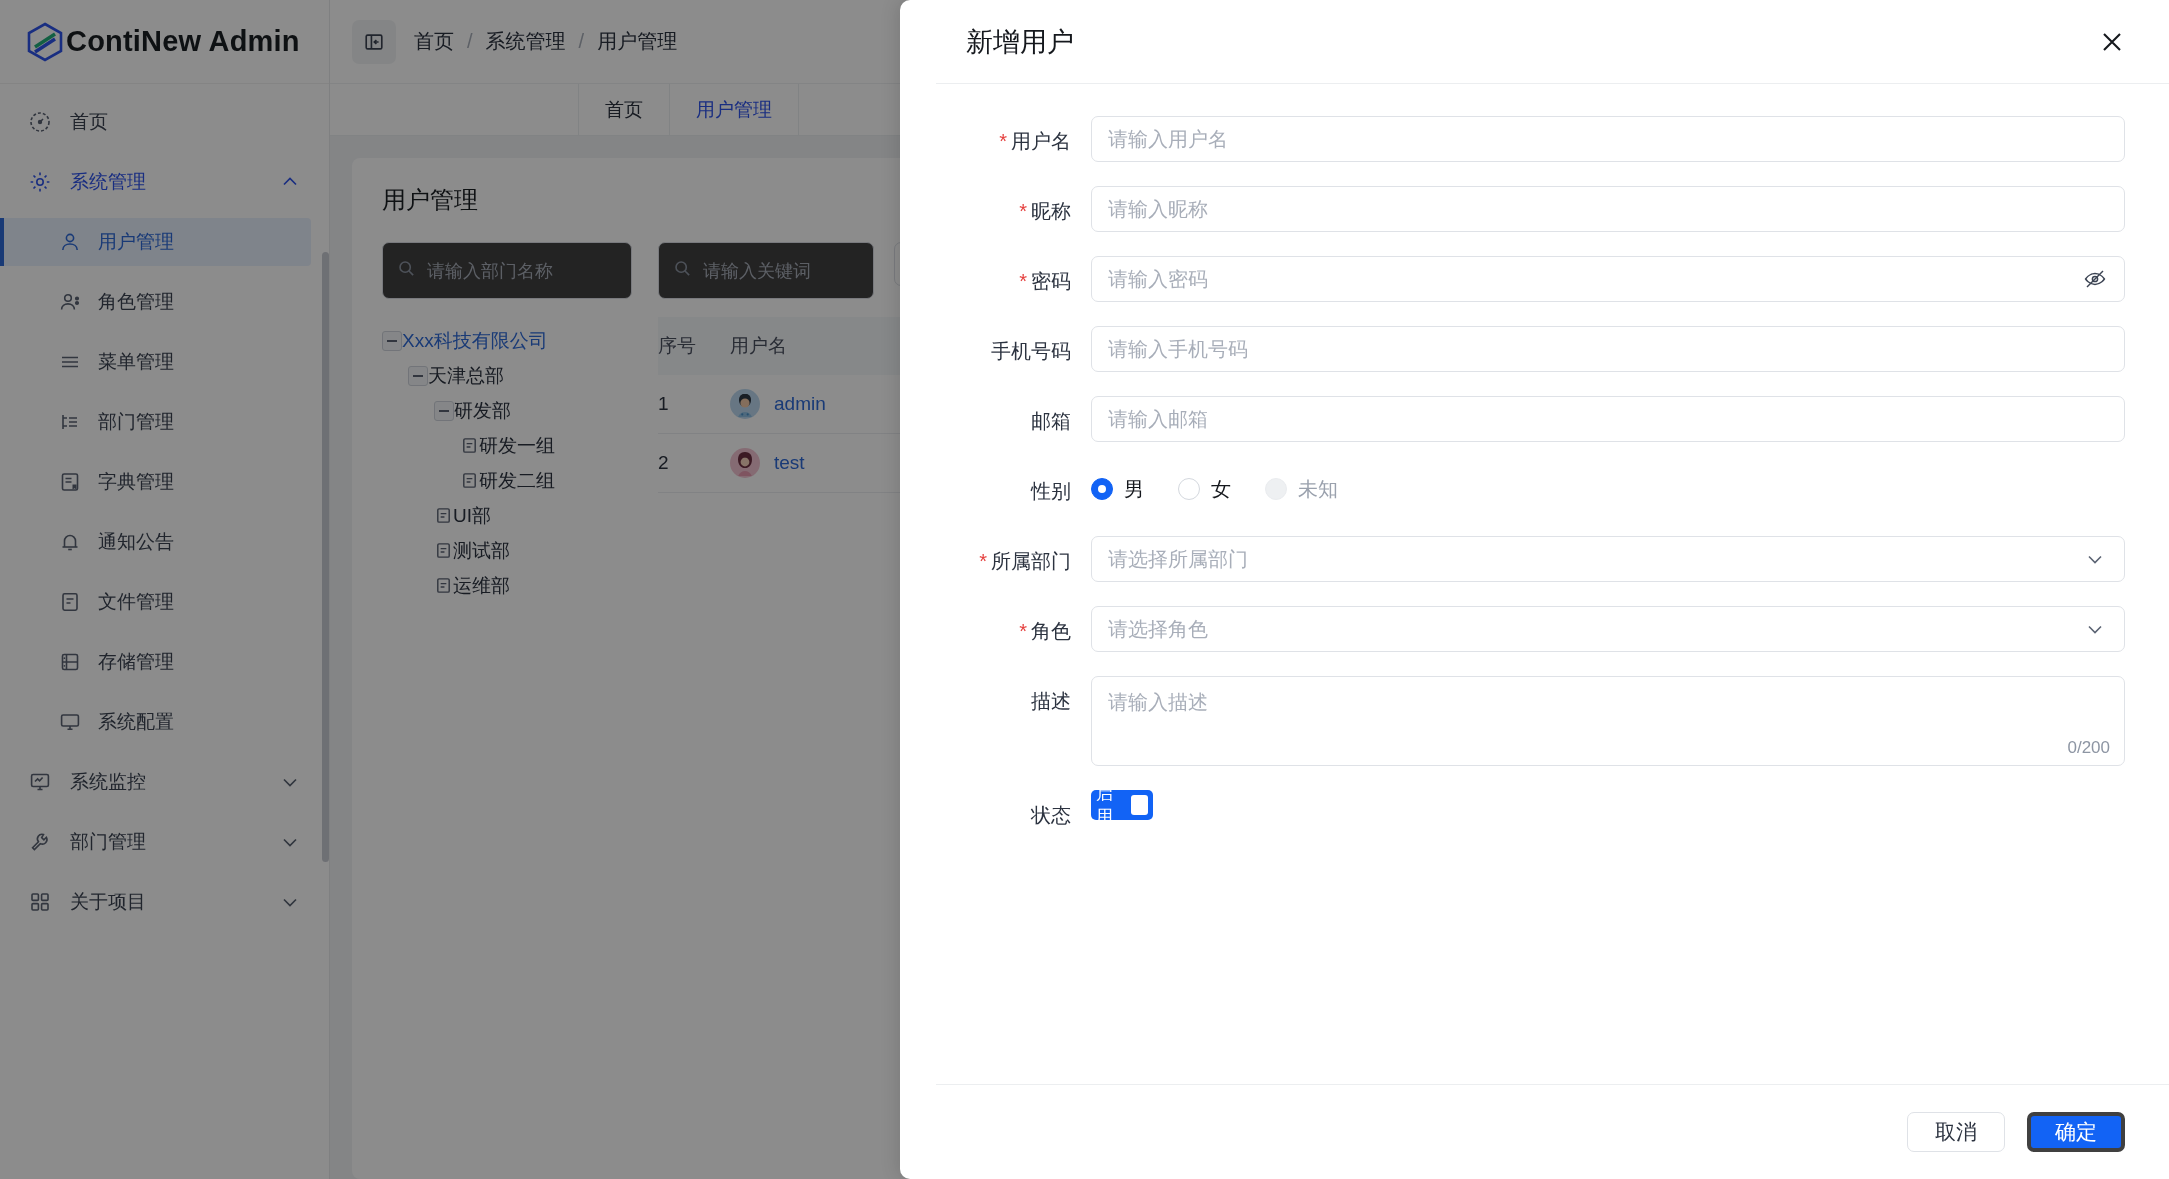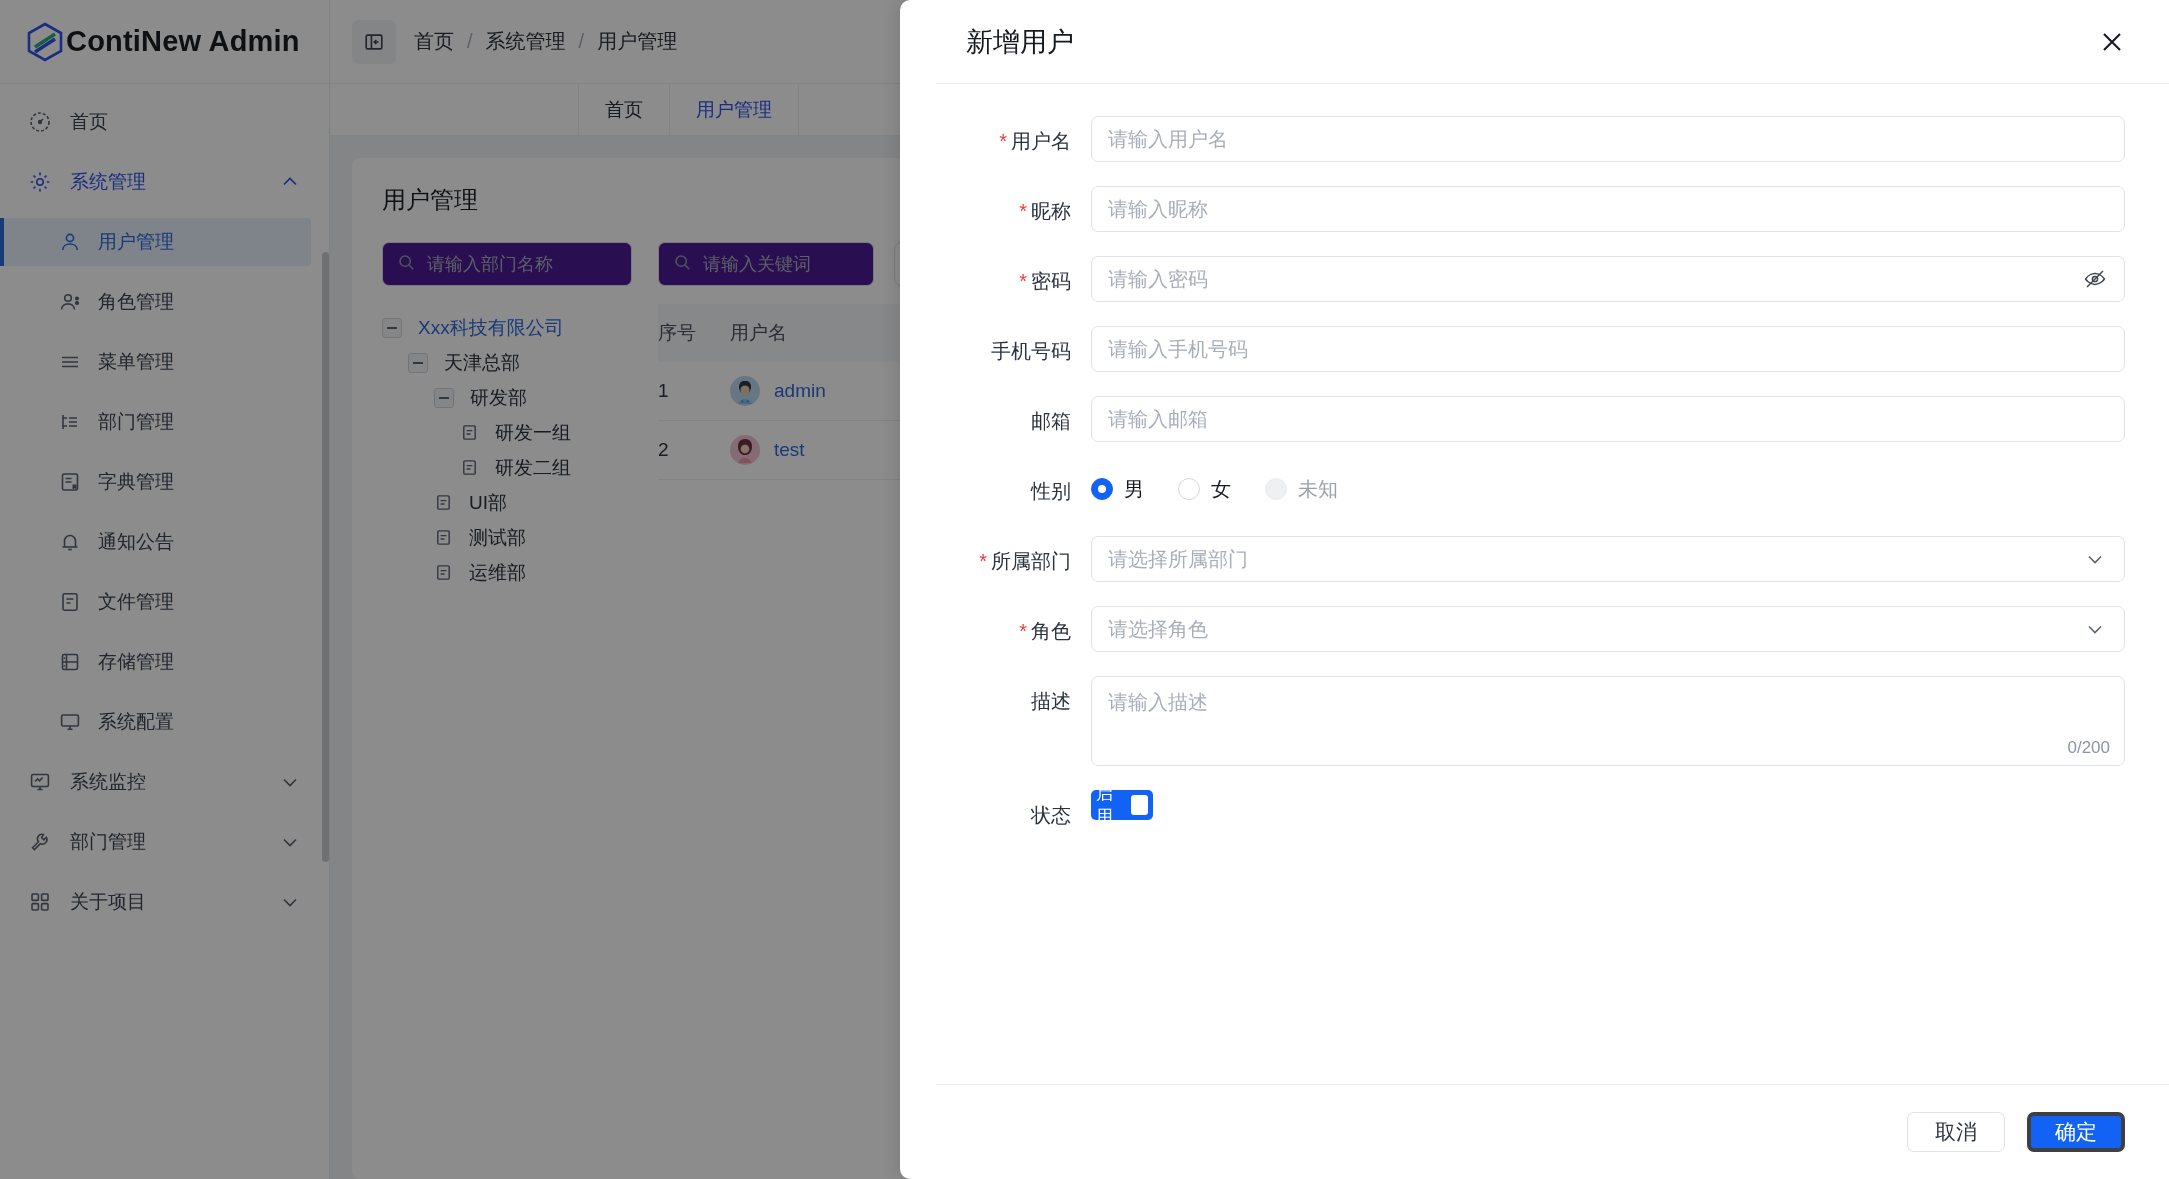--- a/index.html
+++ b/index.html
@@ -105,29 +105,29 @@
     background: #fff; border-radius: 8px; height: 100%;
     padding: 26px 30px 0 30px;
   }
   .card-title { font-size: 24px; color: #1b1f24; margin-bottom: 26px; }
 
   .body-cols { display: flex; gap: 26px; }
   .tree-col { width: 250px; flex: 0 0 250px; }
   .table-col { flex: 1; min-width: 0; }
 
   .search-box {
-    height: 44px; border: 1px solid #dcdfe6; border-radius: 7px;
+    height: 57px; border: 1px solid #dcdfe6; border-radius: 7px;
     display: flex; align-items: center; gap: 11px; padding: 0 14px;
-    background: #4c1d95;
+    background: #404040;
   }
   .search-box .ph { font-size: 18px; color: #a8aeb9; }
 
   .tree { margin-top: 24px; }
   .tree-node {
-    display: flex; align-items: center; gap: 16px;
+    display: flex; align-items: center; gap: 0;
     height: 35px; font-size: 19px; color: #2c3340;
     white-space: nowrap;
   }
   .tree-node.root { color: #2f6bd8; }
   .toggle {
     width: 20px; height: 20px; flex: 0 0 20px;
     border: 1px solid #cfd4dc; border-radius: 3px;
     background: #f2f4f7;
     display: flex; align-items: center; justify-content: center;
   }

